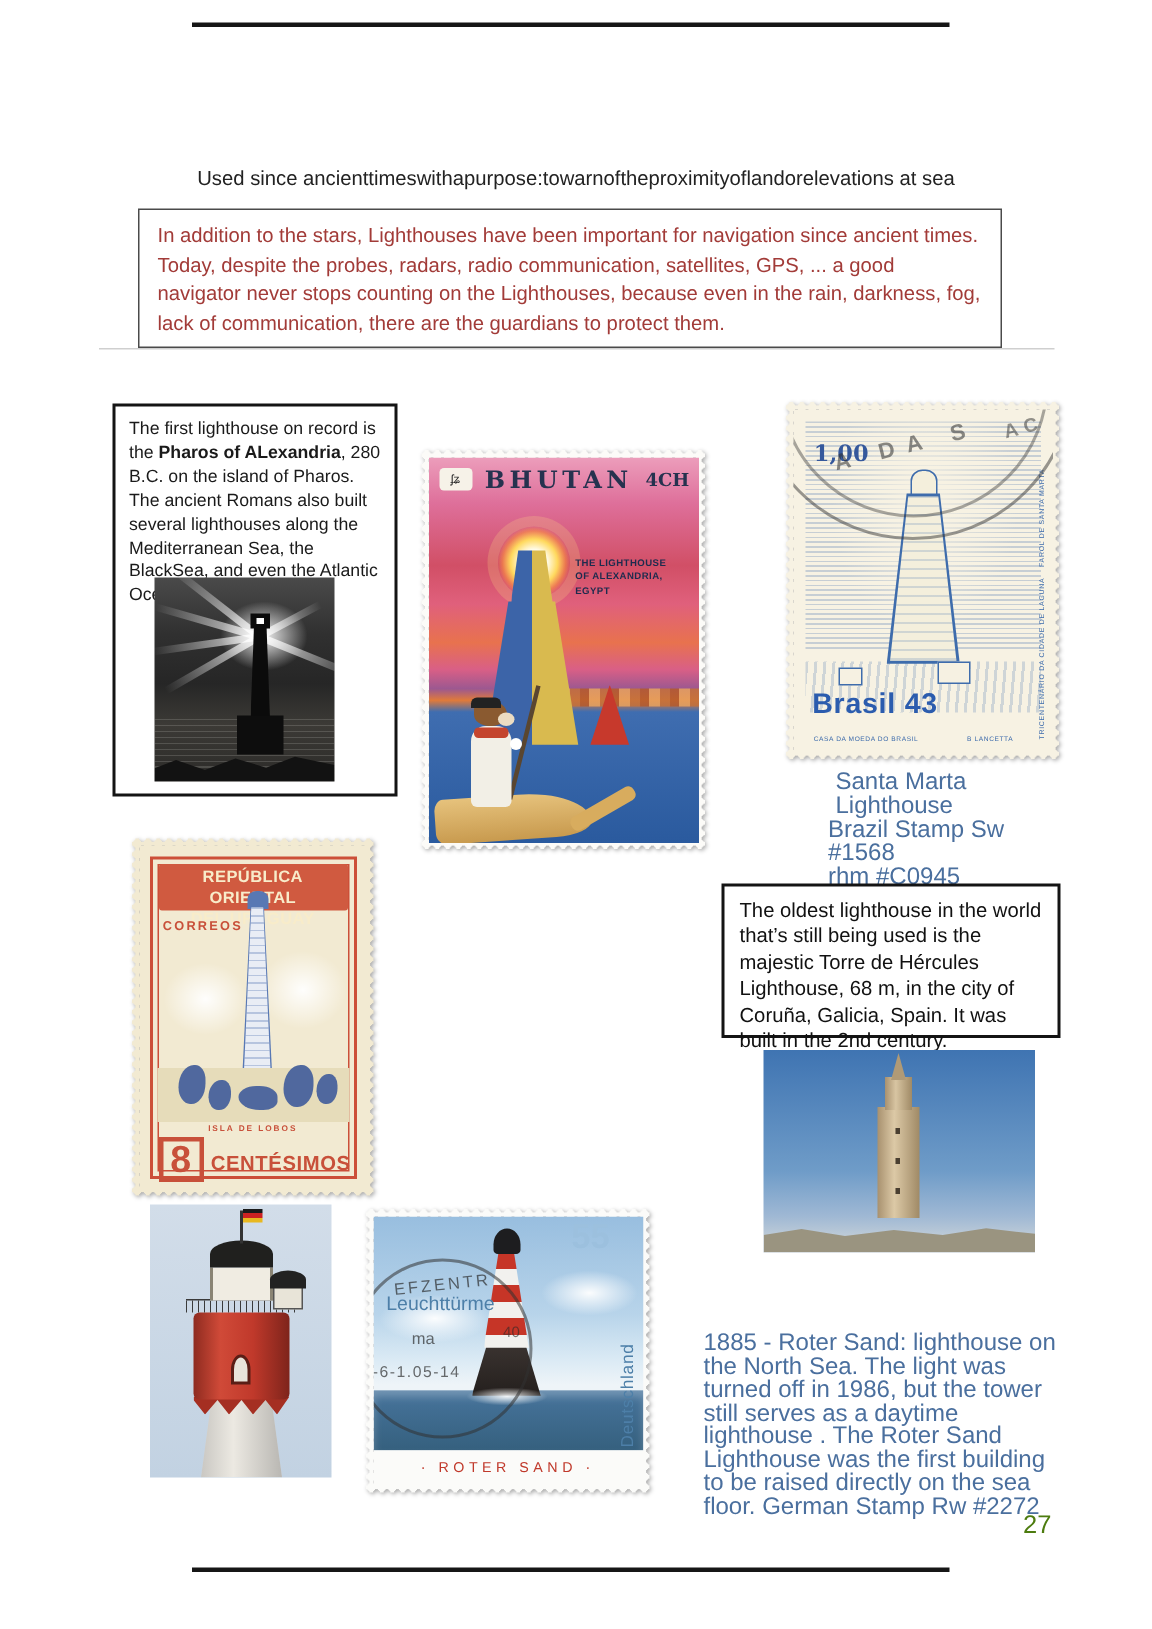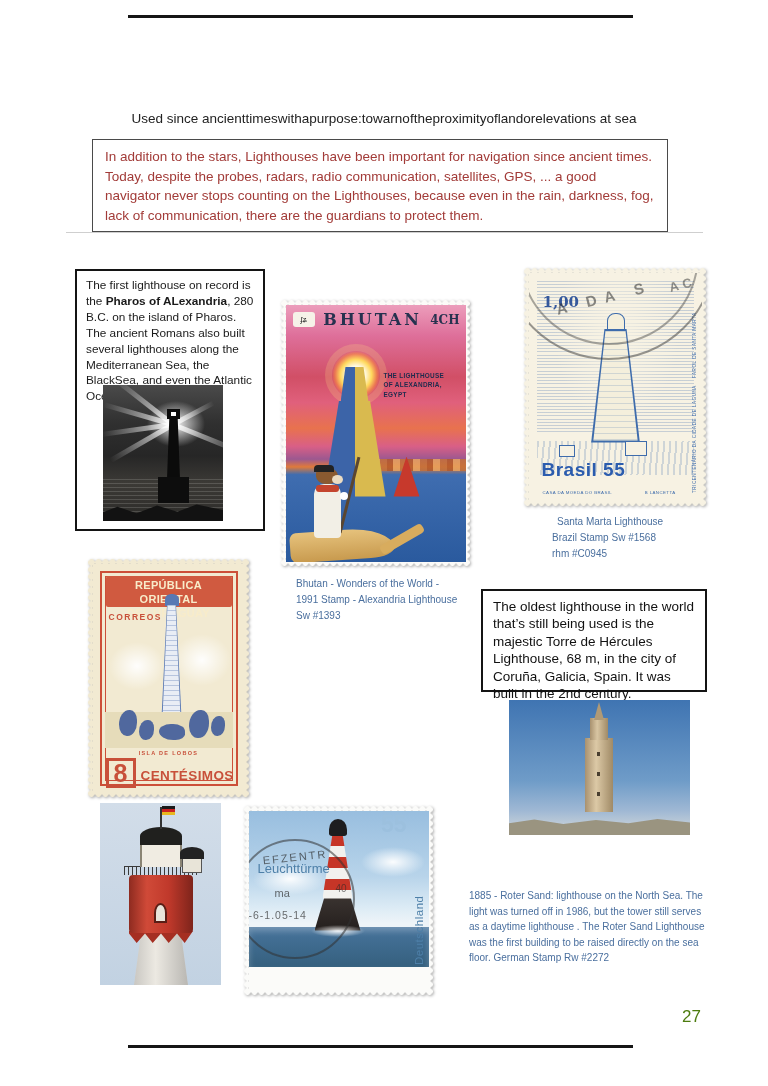--- a/index.html
+++ b/index.html
@@ -180,21 +180,21 @@
            border:2px solid rgba(50,50,50,.55); border-radius:50%; }
   .de-pm-arc { position:absolute; left:0; right:0; top:10px; text-align:center; font-size:11px;
                letter-spacing:2px; color:rgba(40,40,40,.68); transform:rotate(-6deg); }
   .de-pm-ma { position:absolute; left:38px; top:46px; font-size:11px; color:rgba(40,40,40,.68); }
   .de-pm-num { position:absolute; right:6px; top:42px; font-size:10px; color:rgba(40,40,40,.6); }
   .de-pm-date { position:absolute; left:12px; top:68px; font-size:10.5px; letter-spacing:1px; color:rgba(40,40,40,.68); }
   .de-label { position:absolute; left:0; right:0; bottom:0; height:24px; background:var(--paper);
               text-align:center; color:#c0392b; font-size:9.5px; letter-spacing:3px; line-height:24px; }
 
   
-  .caption { position:absolute; color:#4a6f9e; font-size:10px; line-height:15.8px; }
+  .caption { position:absolute; color:#4a6f9e; font-size:16px; line-height:15.8px; }
   .cap-santa { left:552px; top:514px; width:150px; }
   .cap-santa .l1 { padding-left:5px; }
   .cap-bhutan { left:296px; top:576px; width:168px; }
   .cap-uruguay { left:258px; top:686px; width:200px; }
   .cap-roter { left:469px; top:888px; width:240px; line-height:15.5px; }
 
   .hercules-box { position:absolute; left:481px; top:589px; width:226px; height:103px;
                   border:2px solid #141414; padding:7px 10px; color:#111;
                   font-size:13.5px; line-height:17.4px; }
 
@@ -303,39 +303,38 @@
       <div class="br-hatch"></div>
       <div class="br-beam"></div>
       <div class="br-tower-o">
         <div class="br-tower-i"></div>
       </div>
       <div class="br-lantern"></div>
       <div class="br-ground"></div>
       <div class="br-house1"></div>
       <div class="br-house2"></div>
       <div class="br-value">1,00</div>
-      <div class="br-name">Brasil 55</div>
+      <div class="br-name">Brasil 43</div>
       <div class="br-imprint-l">CASA DA MOEDA DO BRASIL</div>
       <div class="br-imprint-r">B LANCETTA</div>
       <div class="br-side t">FAROL DE SANTA MARTA</div>
       <div class="br-side b">TRICENTENÁRIO DA CIDADE DE LAGUNA</div>
       <div class="br-pm1"></div>
       <div class="br-pm2"></div>
       <div class="br-pm-txt">A DA S</div>
       <div class="br-pm-txt2">AC</div>
     </div>
   </div>
 
   <div class="caption cap-santa">
     <div class="l1">Santa Marta Lighthouse</div>
     <div>Brazil Stamp Sw #1568</div>
     <div>rhm #C0945</div>
   </div>
 
-  <div class="caption cap-bhutan">Bhutan - Wonders of the World - 1991 Stamp - Alexandria Lighthouse Sw #1393</div>
 
   <div class="stamp st-uruguay">
     <div class="s-in">
       <div class="uy-frame"></div>
       <div class="uy-banner">
         <div>REPÚBLICA ORIENTAL</div>
         <div>DEL URUGUAY</div>
       </div>
       <div class="uy-correos">CORREOS</div>
       <div class="uy-cloud uy-c1"></div>
@@ -398,20 +397,21 @@
         <div class="de-series">Leuchttürme</div>
         <div class="de-value">55</div>
         <div class="de-country">Deutschland</div>
         <div class="de-pm">
           <div class="de-pm-arc">EFZENTR</div>
           <div class="de-pm-ma">ma</div>
           <div class="de-pm-num">40</div>
           <div class="de-pm-date">-6-1.05-14</div>
         </div>
       </div>
+      <div class="de-label">· ROTER SAND ·</div>
     </div>
   </div>
 
   <div class="caption cap-roter">1885 - Roter Sand: lighthouse on the North Sea. The light was turned off in 1986, but the tower still serves as a daytime lighthouse . The Roter Sand Lighthouse was the first building to be raised directly on the sea floor. German Stamp Rw #2272</div>
 
   <div class="pagenum">27</div>
   <div class="rule bottom"></div>
 
 </div>
 

